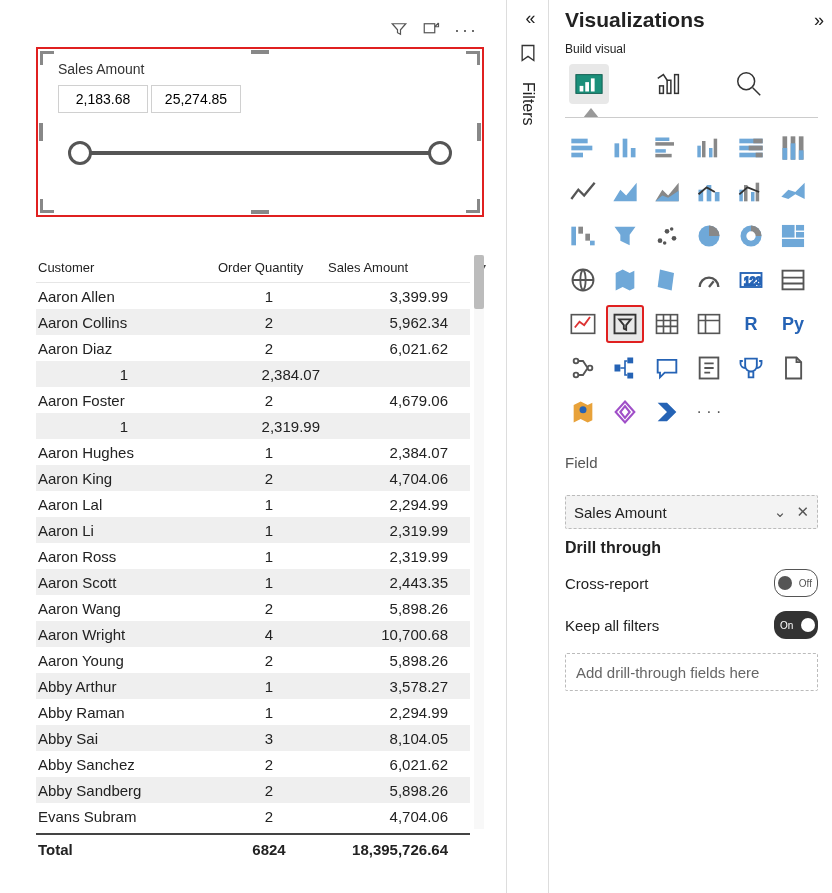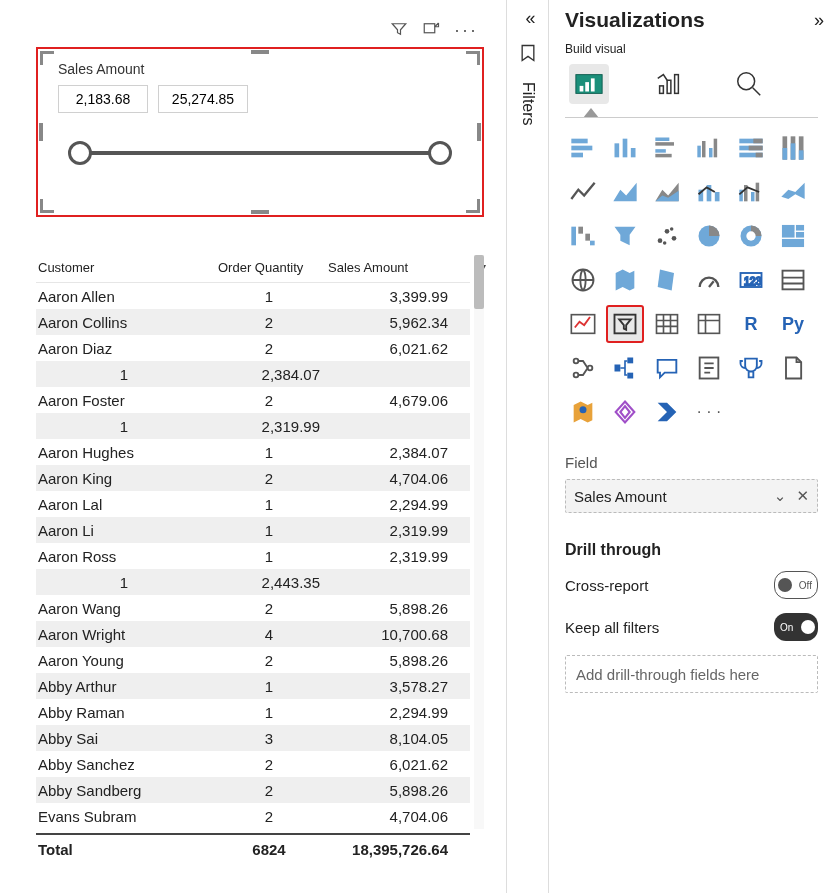--- a/index.html
+++ b/index.html
@@ -48,21 +48,21 @@
   .sel-mid.top { top:1px; left:50%; width:18px; height:4px; transform:translateX(-50%); }
   .sel-mid.bot { bottom:1px; left:50%; width:18px; height:4px; transform:translateX(-50%); }
   .sel-mid.left { left:1px; top:50%; width:4px; height:18px; transform:translateY(-50%); }
   .sel-mid.right { right:1px; top:50%; width:4px; height:18px; transform:translateY(-50%); }
   .slicer-title {
     font-size: 14px;
     margin: 6px 0 8px 14px;
     color: #333;
   }
   .slicer-inputs {
-    display:flex; gap:10px; margin-left:14px;
+    display:flex; gap:3px; margin-left:14px;
   }
   .slicer-inputs input {
     width: 90px; height: 28px;
     border: 1px solid #d0d0d0;
     font-size: 14px;
     padding: 0 6px;
     text-align: center;
     font-family: inherit;
   }
   .slicer-track {
@@ -157,30 +157,30 @@
     display:flex; align-items:center; justify-content:center;
     font-size:11px; color:#556;
     border-radius:2px;
   }
   .viz-icon svg { width:28px;height:28px; }
   .viz-icon.highlight { outline:2px solid #e02020; outline-offset:-1px; background:#e8e8e8;}
   .viz-txt { font-weight:700; font-size:18px; }
   .R { color:#2563b5; } .Py { color:#2563b5; }
 
   .field-section { margin-top:14px; }
-  .field-label { font-size:15px; color:#555; margin-bottom:8px; }
+  .field-label { font-size:15px; color:#555; margin-bottom:24px; }
   .field-well {
     border:1px dashed #bbb; border-radius:2px;
     background:#f3f3f3;
     height:34px; display:flex; align-items:center;
     padding:0 8px; justify-content:space-between;
     font-size:15px;
   }
   .field-well .fx { display:flex; gap:10px; align-items:center; color:#555;}
-  .drill-section { margin-top:28px; }
+  .drill-section { margin-top:10px; }
   .drill-title { font-size:16px; font-weight:600; margin-bottom:12px; }
   .drill-row {
     display:flex; justify-content:space-between; align-items:center;
     font-size:15px; margin-bottom:14px;
   }
   .toggle {
     width:44px; height:28px; border-radius:12px; position:relative;
     display:flex; align-items:center;
   }
   .toggle .knob { width:14px;height:14px;border-radius:50%;position:absolute;}
@@ -295,20 +295,21 @@
             <div>Aaron Li</div>
             <div class="col-qty">1</div>
             <div class="col-amt">2,319.99</div>
           </div>
           <div class="table-row">
             <div>Aaron Ross</div>
             <div class="col-qty">1</div>
             <div class="col-amt">2,319.99</div>
           </div>
           <div class="table-row">
+            <div>Aaron Scott</div>
             <div class="col-qty">1</div>
             <div class="col-amt">2,443.35</div>
           </div>
           <div class="table-row">
             <div>Aaron Wang</div>
             <div class="col-qty">2</div>
             <div class="col-amt">5,898.26</div>
           </div>
           <div class="table-row">
             <div>Aaron Wright</div>

